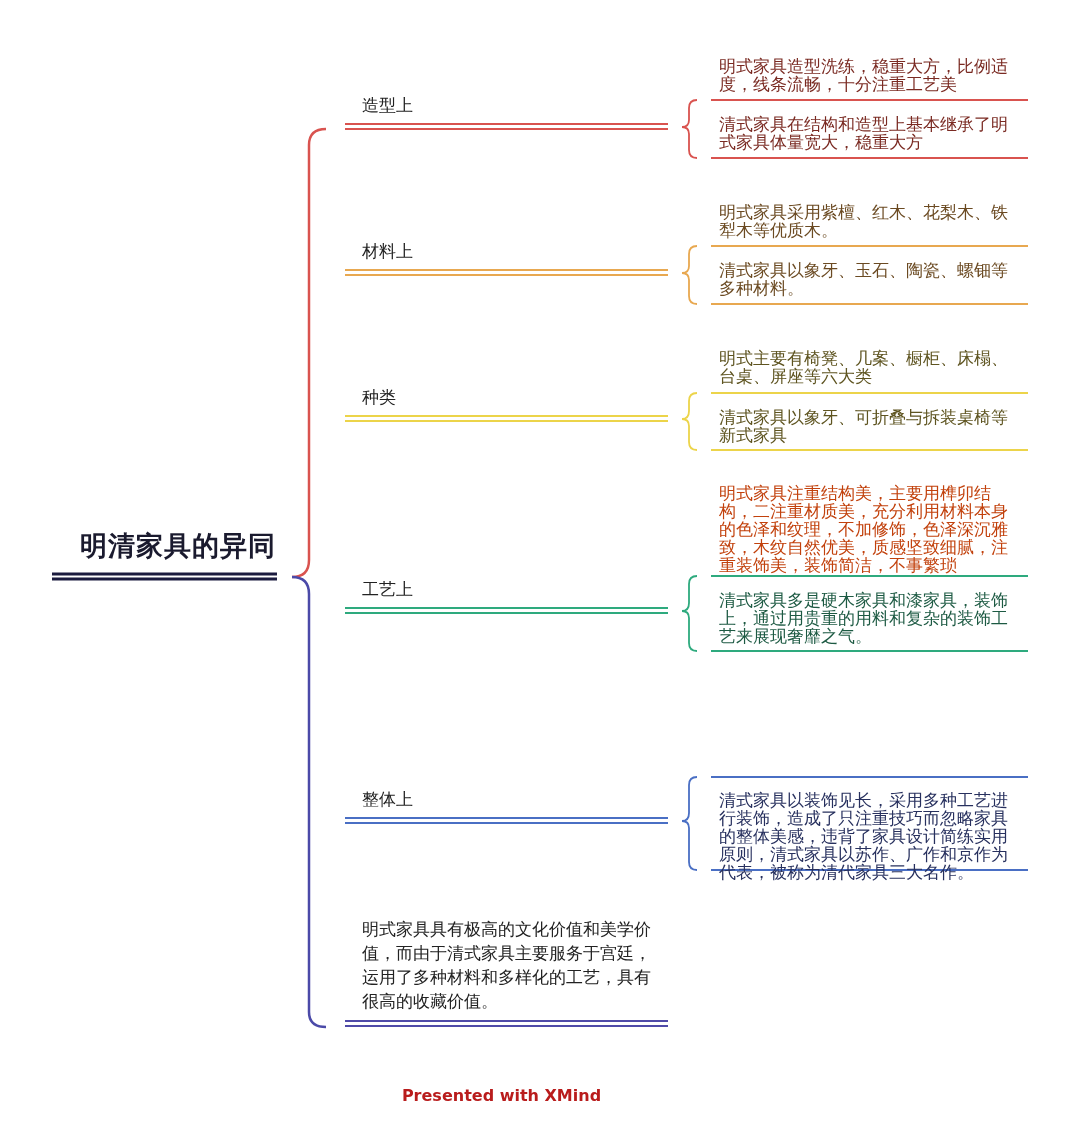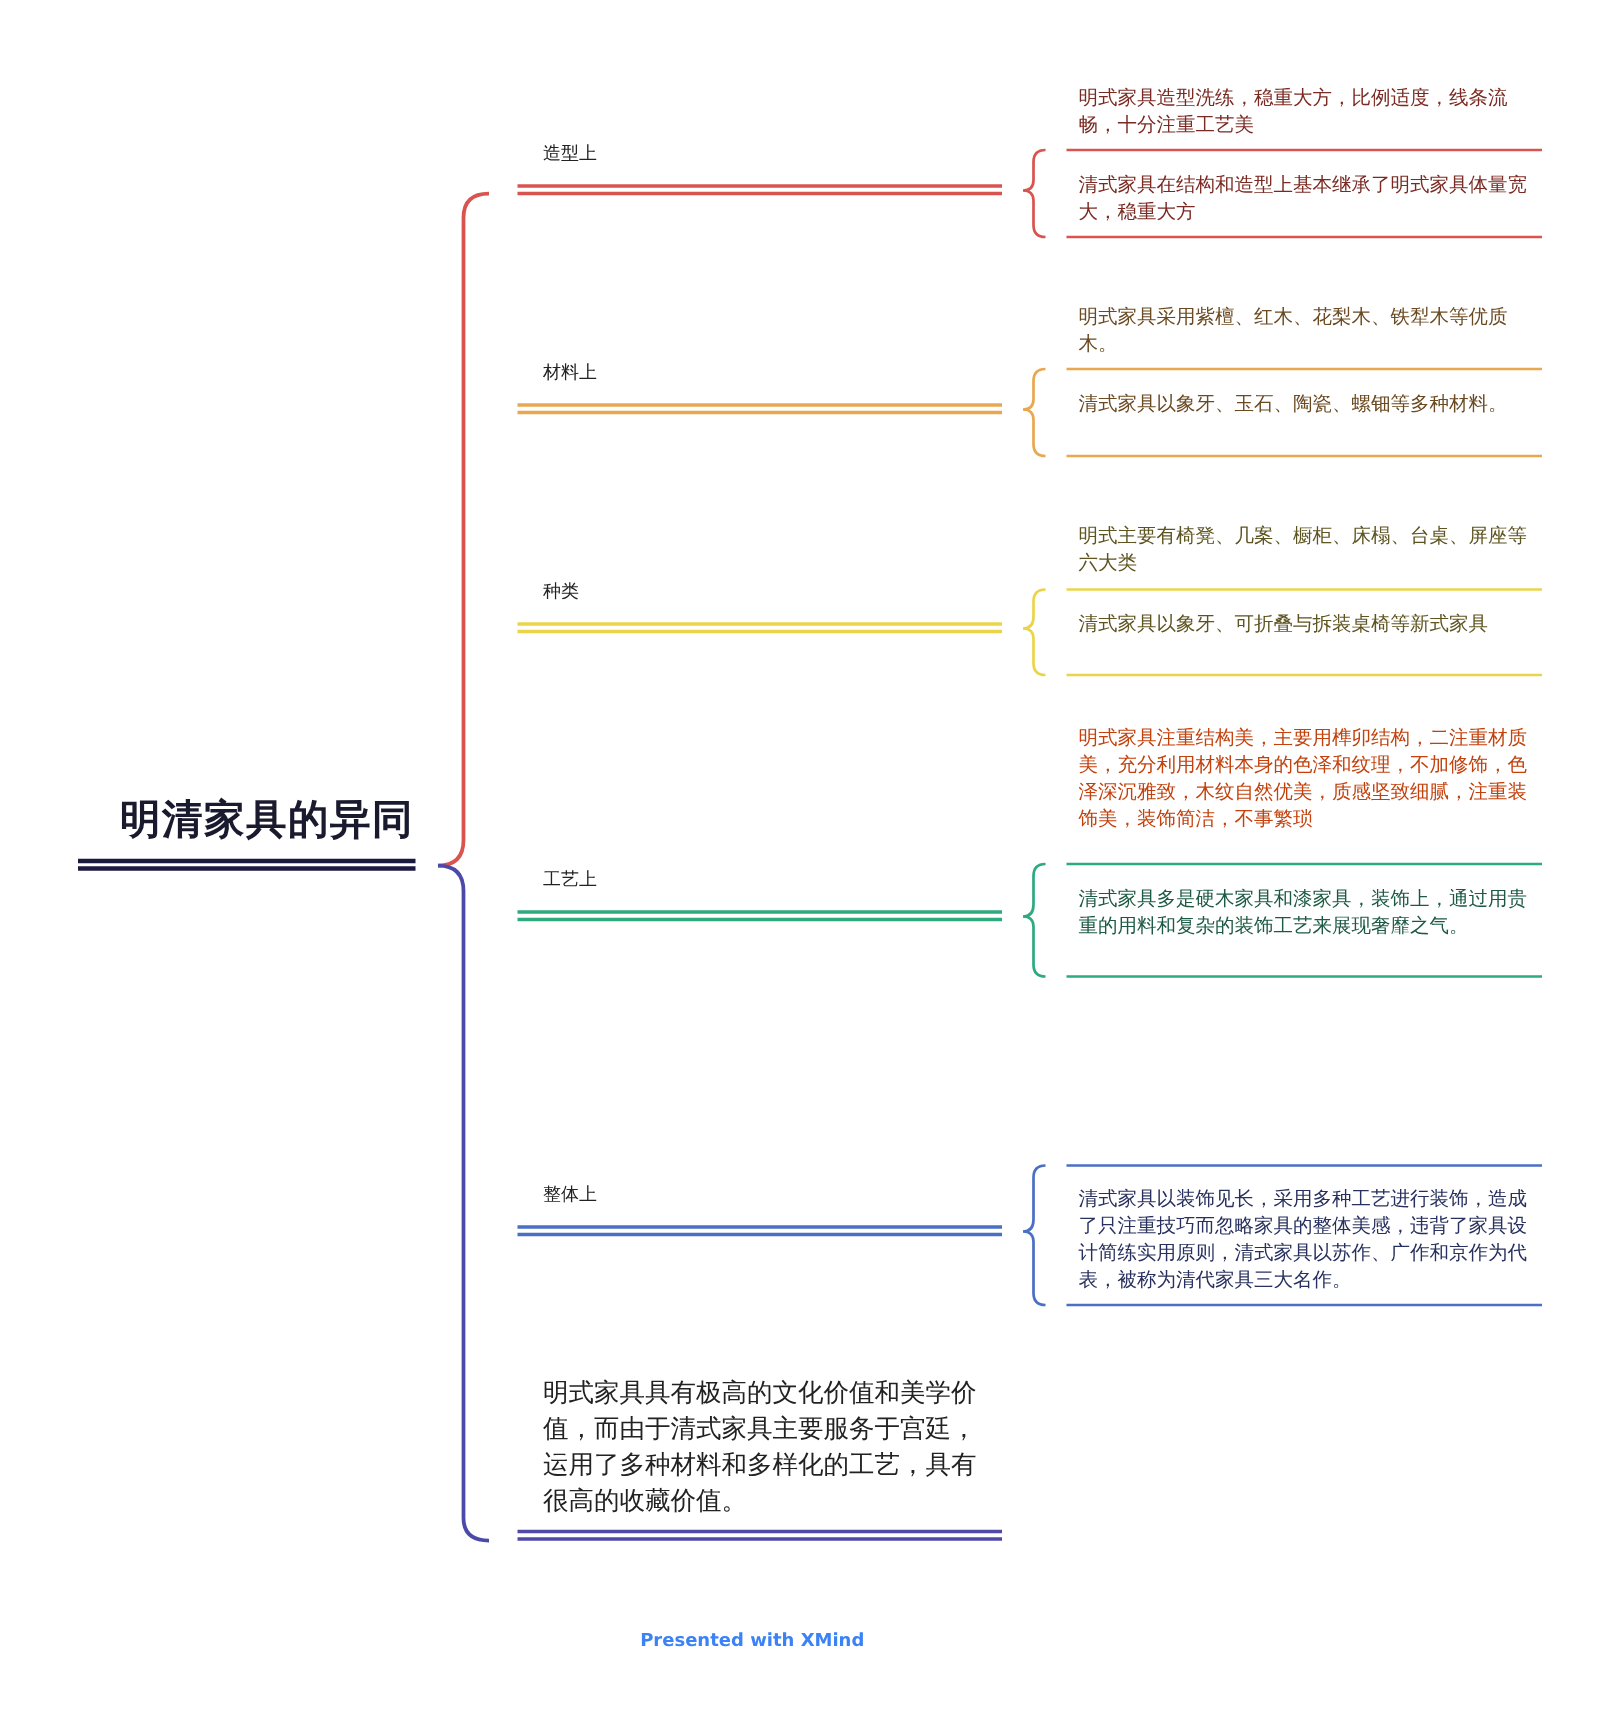--- a/index.html
+++ b/index.html
@@ -1,24 +1,24 @@
 <!DOCTYPE html>
 <html><head>
 <meta charset="utf-8">
 <style>
   html, body { margin:0; padding:0; background:#ffffff; }
   body { width:1079px; height:1142px; position:relative; overflow:hidden;
          font-family:"DejaVu Sans", "Liberation Sans", sans-serif; }
   #canvas { position:absolute; left:0; top:0; width:1079px; height:1142px; }
   svg.lines { position:absolute; left:0; top:0; }
   .root-title { position:absolute; left:80px; top:528px; font-size:27px; font-weight:bold; color:#1a1a2e; letter-spacing:1px; white-space:nowrap; }
-  .branch-label { position:absolute; left:362px; font-size:12px; color:#222; white-space:nowrap; }
+  .branch-label { position:absolute; left:362px; font-size:17px; color:#222; white-space:nowrap; }
   .summary { position:absolute; left:362px; top:919px; width:300px; font-size:17px; line-height:24px; color:#222;font-family:Liberation Mono, monospace; }
-  .leaf { position:absolute; left:719px; width:300px; font-size:13px; line-height:18px; }
-  .footer { position:absolute; left:0; width:1003px; top:1086px; text-align:center; font-size:12px; font-weight:bold; color:#3b82f6; }
+  .leaf { position:absolute; left:719px; width:300px; font-size:17px; line-height:18px; }
+  .footer { position:absolute; left:0; width:1003px; top:1086px; text-align:center; font-size:16px; font-weight:bold; color:#b91c1c; }
 </style>
 </head>
 <body>
 
 <div id="canvas">
   <svg class="lines" width="1079" height="1142">
 
     <line x1="52" y1="574" x2="277" y2="574" stroke="#1a1a3e" stroke-width="3"></line>
     <line x1="52" y1="579" x2="277" y2="579" stroke="#1a1a3e" stroke-width="3"></line>
 

